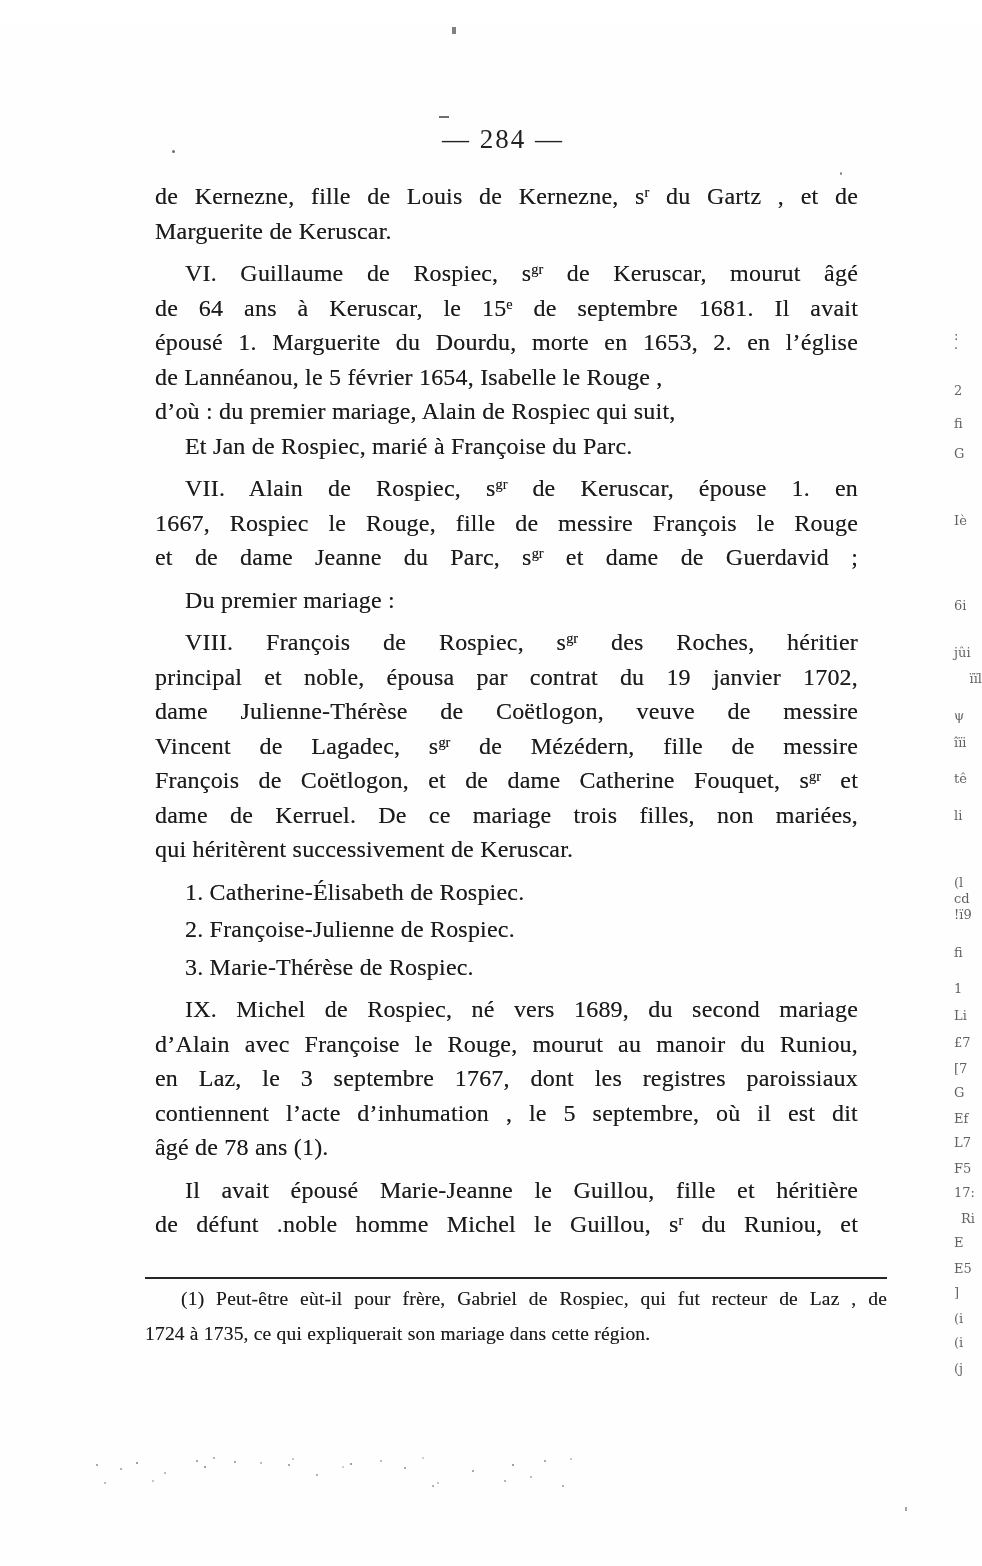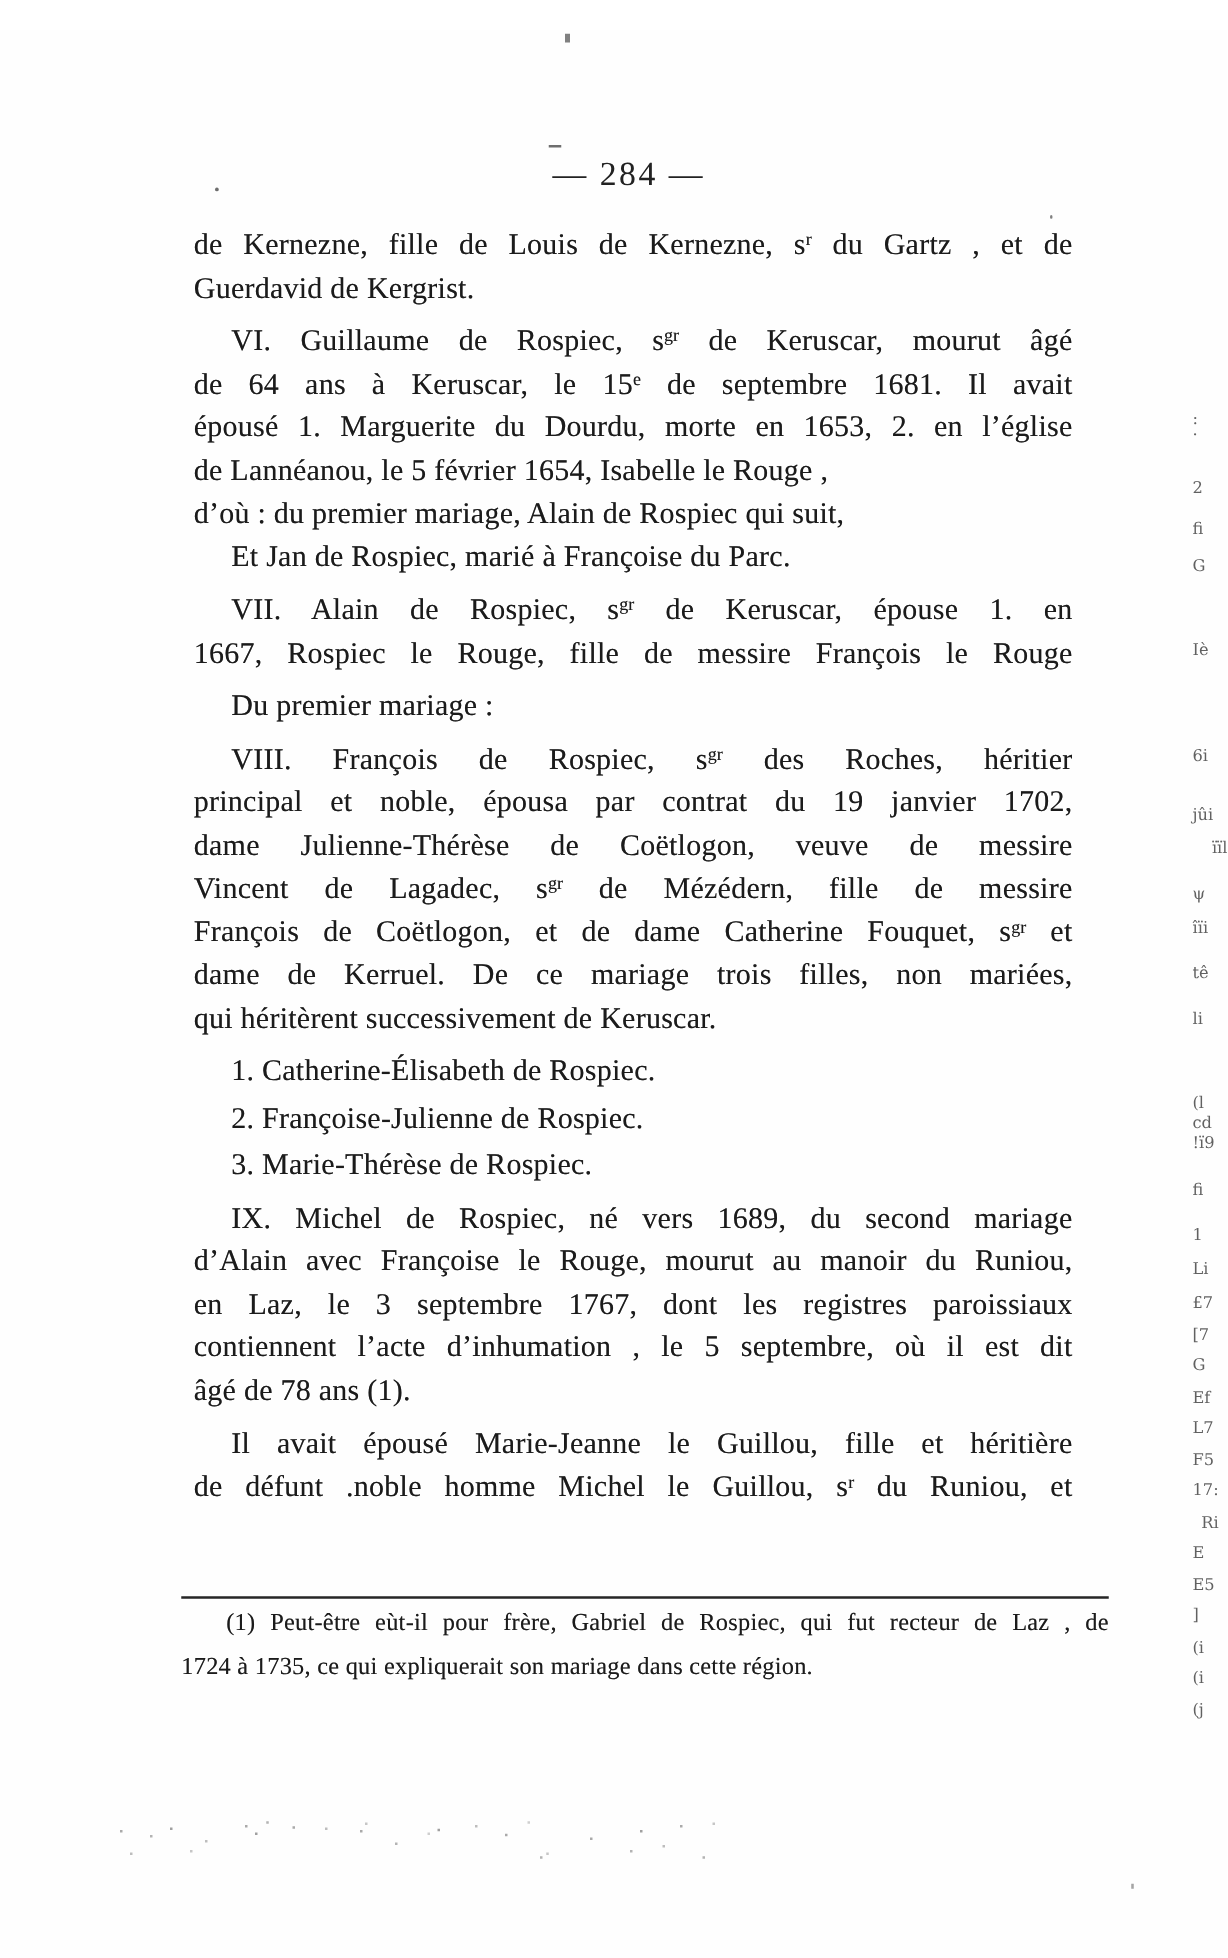--- a/index.html
+++ b/index.html
@@ -66,33 +66,34 @@
 </head>
 <body>
 
 <div class="page">
 
   <div class="header">— 284 —</div>
 
   <div class="content">
       <div class="block">
         <div class="line j">de Kernezne, fille de Louis de Kernezne, s<sup>r</sup> du Gartz , et de</div>
-        <div class="line">Guerdavid de Kergrist.</div>
+        <div class="line">Marguerite de Keruscar.</div>
       </div>
       <div class="block">
         <div class="line j ind">VI. Guillaume de Rospiec, s<sup>gr</sup> de Keruscar, mourut âgé</div>
         <div class="line j">de 64 ans à Keruscar, le 15<sup>e</sup> de septembre 1681. Il avait</div>
         <div class="line j">épousé 1. Marguerite du Dourdu, morte en 1653, 2. en l’église</div>
         <div class="line">de Lannéanou, le 5 février 1654, Isabelle le Rouge ,</div>
         <div class="line">d’où : du premier mariage, Alain de Rospiec qui suit,</div>
         <div class="line ind">Et Jan de Rospiec, marié à Françoise du Parc.</div>
       </div>
       <div class="block">
         <div class="line j ind">VII. Alain de Rospiec, s<sup>gr</sup> de Keruscar, épouse 1. en</div>
         <div class="line j">1667, Rospiec le Rouge, fille de messire François le Rouge</div>
+        <div class="line j">et de dame Jeanne du Parc, s<sup>gr</sup> et dame de Guerdavid ;</div>
       </div>
       <div class="block">
         <div class="line ind">Du premier mariage :</div>
       </div>
       <div class="block">
         <div class="line j ind">VIII. François de Rospiec, s<sup>gr</sup> des Roches, héritier</div>
         <div class="line j">principal et noble, épousa par contrat du 19 janvier 1702,</div>
         <div class="line j">dame Julienne-Thérèse de Coëtlogon, veuve de messire</div>
         <div class="line j">Vincent de Lagadec, s<sup>gr</sup> de Mézédern, fille de messire</div>
         <div class="line j">François de Coëtlogon, et de dame Catherine Fouquet, s<sup>gr</sup> et</div>

